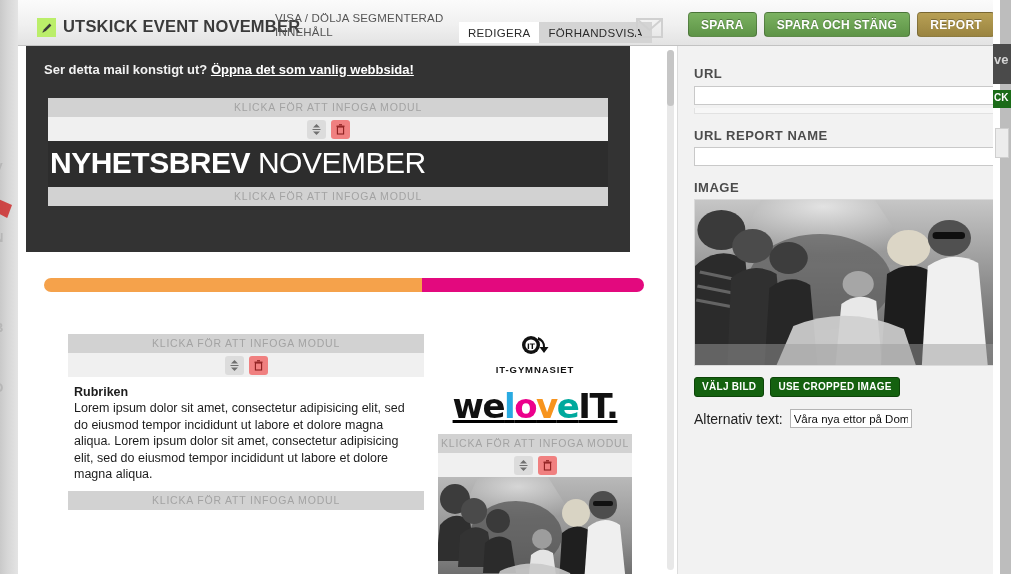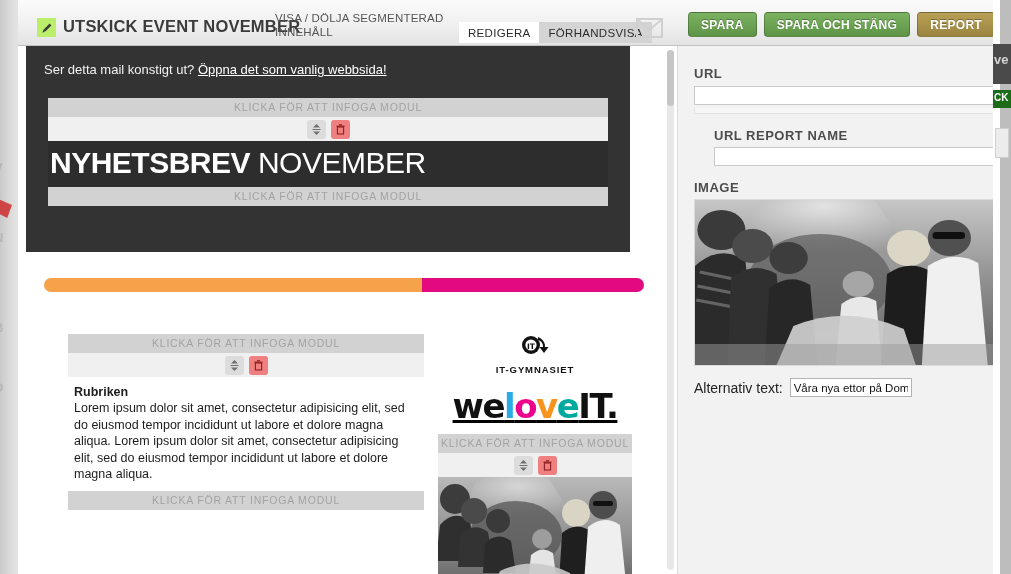--- a/index.html
+++ b/index.html
@@ -162,21 +162,21 @@
   .preview-dark {
     position: absolute;
     left: 4px; top: 0;
     width: 604px; height: 206px;
     background: #333333;
   }
   .preheader {
     position: absolute;
     left: 22px; top: 16px;
     font-size: 13px;
-    font-weight: normal;
+    font-weight: bold;
     color: #f2f2f2;
   }
   .preheader a {
     color: #ffffff;
     text-decoration: underline;
   }
 
   .module-slot {
     background: #d2d2d2;
     color: #a3a3a3;
@@ -597,21 +597,21 @@
 
     <div class="props">
       <div class="props-inner" style="padding:16px 12px 0 12px;">
 
         <div class="field-group">
           <div class="field-label">URL</div>
           <input class="text-input" type="text" value="" style="">
           <div class="field-underline"></div>
         </div>
 
-        <div class="field-group" style="margin-top:14px;margin-left:20px;">
+        <div class="field-group" style="margin-top:14px;">
           <div class="field-label">URL REPORT NAME</div>
           <input class="text-input" type="text" value="" style="">
         </div>
 
         <div class="field-group" style="margin-top:14px;">
           <div class="field-label">IMAGE</div>
 
           <div class="image-frame">
             <div class="photo photo-large">
               <svg class="photo-canvas" viewBox="0 0 250 165" preserveAspectRatio="none" aria-hidden="true">
@@ -642,20 +642,24 @@
                 <path d="M160 74 q18 -15 36 -3 l7 95 h-48 z" fill="#1d1d1d"></path>
                 <circle cx="212" cy="38" r="18" fill="#505050"></circle>
                 <rect x="198" y="32" width="27" height="7" rx="3" fill="#0f0f0f"></rect>
                 <path d="M194 66 q21 -17 42 -3 l8 103 h-55 z" fill="#f0f0f0"></path>
                 <path d="M82 126 q45 -22 92 3 l10 36 h-116 z" fill="#cfcfcf" opacity=".92"></path>
                 <rect y="144" width="250" height="21" fill="#9b9b9b" opacity=".5"></rect>
               </svg>
             </div>
           </div>
 
+          <div class="img-buttons">
+            <button class="btn-dkgreen">VÄLJ BILD</button>
+            <button class="btn-dkgreen">USE CROPPED IMAGE</button>
+          </div>
 
           <div class="alt-row">
             <span class="alt-label">Alternativ text:</span>
             <input class="alt-input" type="text" value="Våra nya ettor på Dom" style="">
           </div>
         </div>
 
       </div>
     </div>
   </div>

